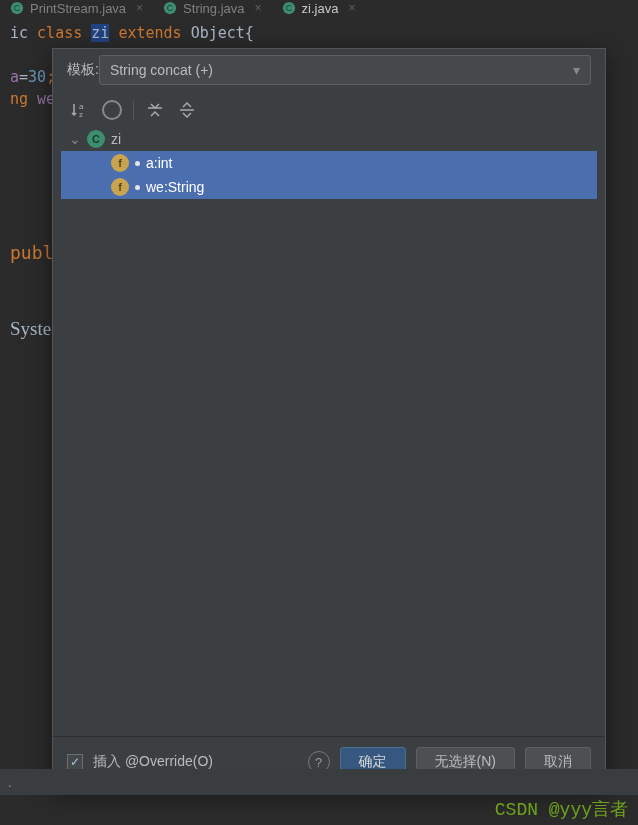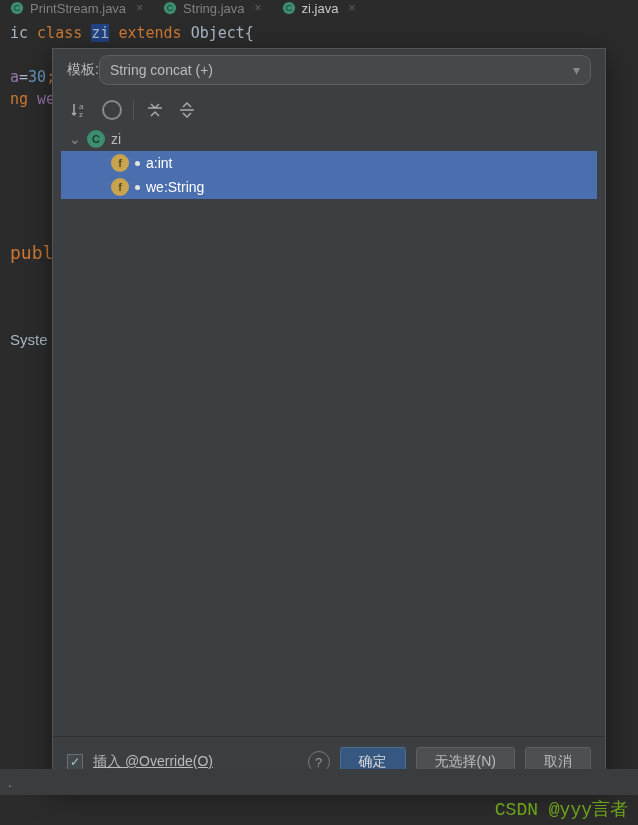--- a/index.html
+++ b/index.html
@@ -32,21 +32,21 @@
       box-shadow: 0 6px 24px rgba(0,0,0,0.5);
       display: flex; flex-direction: column;
     }
     .dlg-title { display: flex; align-items: center; gap: 8px; padding: 10px 14px; }
     .dlg-title-text { flex: 1; color: #bbb; font-size: 14px; }
     .dlg-close { color: #888; cursor: pointer; font-size: 18px; }
     .dlg-row1 { display: flex; align-items: center; gap: 0; padding: 6px 14px 10px 14px; }
     .dlg-label { color: #bbb; font-size: 14px; }
     .combo {
       flex: 1; height: 30px; background: #45494a;
-      border: 1px solid #5e6060; border-radius: 9px;
+      border: 1px solid #5e6060; border-radius: 3px;
       display: flex; align-items: center; padding: 0 10px;
       color: #bbb; justify-content: space-between;
     }
     .btn {
       height: 30px; padding: 0 18px;
       background: #4c5052; border: 1px solid #5e6060;
       border-radius: 3px; color: #bbb; cursor: pointer;
       display: inline-flex; align-items: center; justify-content: center;
       font-size: 14px;
     }
@@ -84,21 +84,21 @@
     .dlg-footer {
       display: flex; align-items: center; gap: 10px;
       padding: 10px 14px; border-top: 1px solid #2f2f2f;
     }
     .checkbox {
       width: 16px; height: 16px; border: 1px solid #6e6e6e;
       background: #43494a; display: inline-flex;
       align-items: center; justify-content: center;
       color: #a1c1de; font-size: 12px;
     }
-    .chk-label { color: #bbb; flex: 0 0 auto; text-decoration: underline; }
+    .chk-label { color: #bbb; flex: 0 0 auto; }
     .help-circle {
       width: 22px; height: 22px; border-radius: 50%;
       border: 1px solid #777; color: #999;
       display: inline-flex; align-items: center; justify-content: center;
       font-size: 13px; margin-left: auto;
     }
     .status-bar {
       position: absolute; left: 0; bottom: 30px; width: 100%;
       height: 26px; background: #3a3d3f; display: flex; align-items: center;
       padding: 0 8px; color: #999; font-size: 13px;
@@ -148,21 +148,21 @@
 <div class="code-area">
   <div class="code-line"><span>ic </span><span class="kw">class</span> <span class="hl">zi</span> <span class="kw">extends</span> <span>Object{</span></div>
   <div class="code-line"> </div>
   <div class="code-line"><span style="color:#9876aa">a</span><span>=</span><span class="num">30</span><span class="kw">;</span></div>
   <div class="code-line"><span class="kw">ng</span> <span style="color:#9876aa">we</span></div>
 </div>
 
 <div style="position:absolute; left:0; top:240px; font-family: Consolas, monospace; font-size:18px;">
   <div class="code-line"><span class="kw">publi</span></div>
 </div>
-<div style="position:absolute; left:0; top:329px; font-family: Liberation Sans, sans-serif; font-size:15px;">
+<div style="position:absolute; left:0; top:316px; font-family: Liberation Serif, serif; font-size:19px;">
   <div class="code-line"><span>Syste</span></div>
 </div>
 
 <div class="dialog">
 
   <div class="dlg-row1">
     <span class="dlg-label">模板:</span>
     <div class="combo">
       <span>String concat (+)</span>
       <span style="color:#888;">▾</span>

